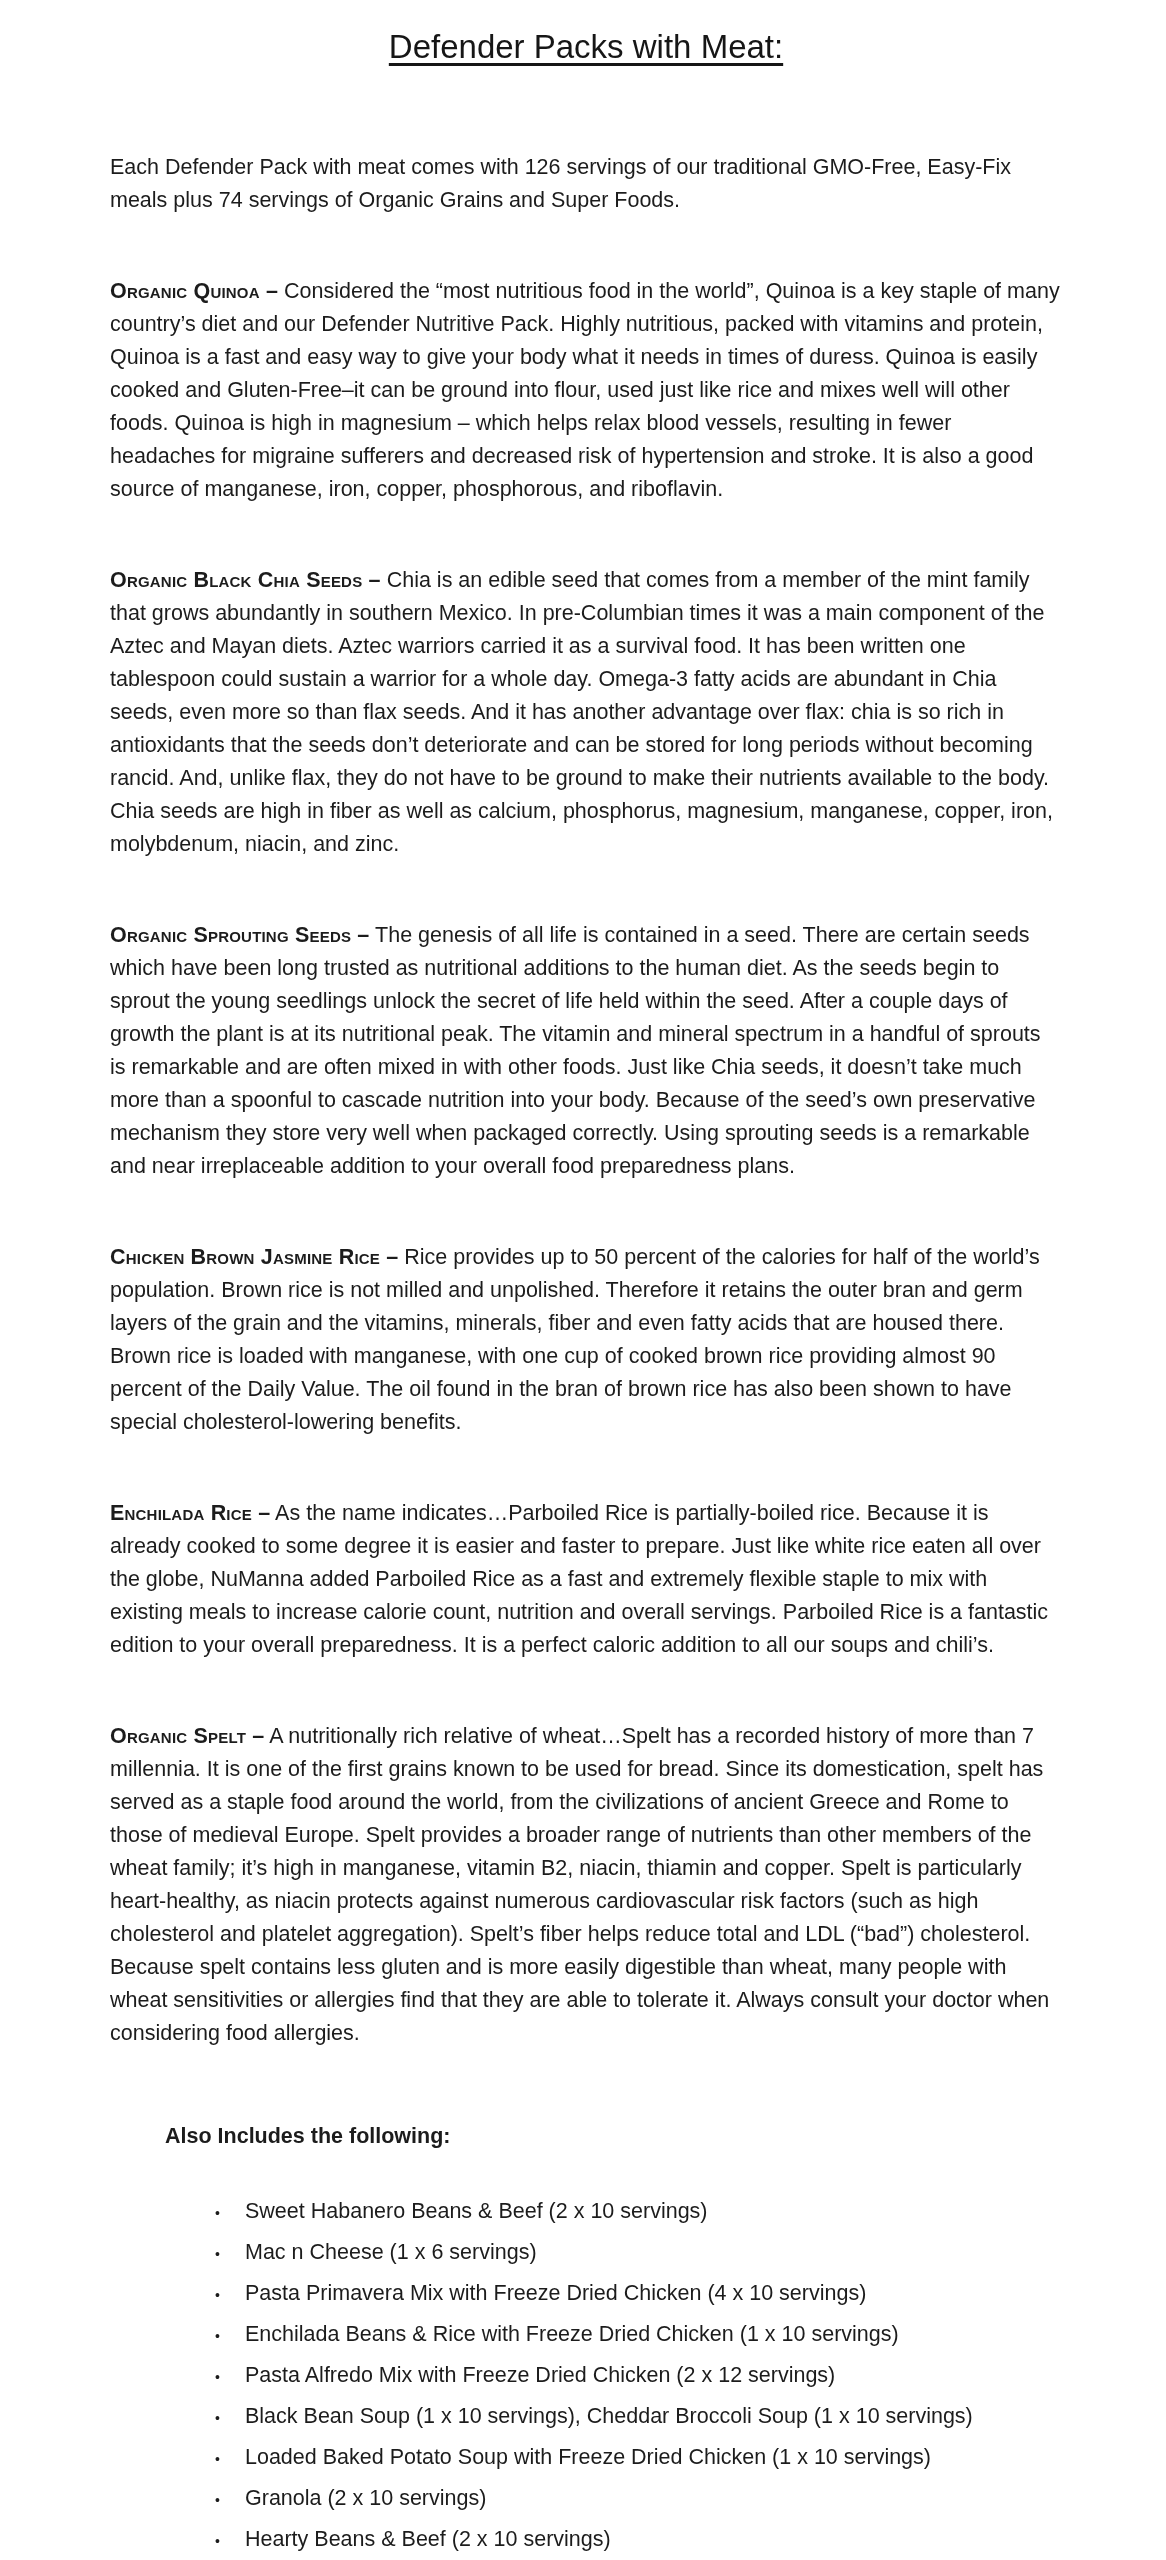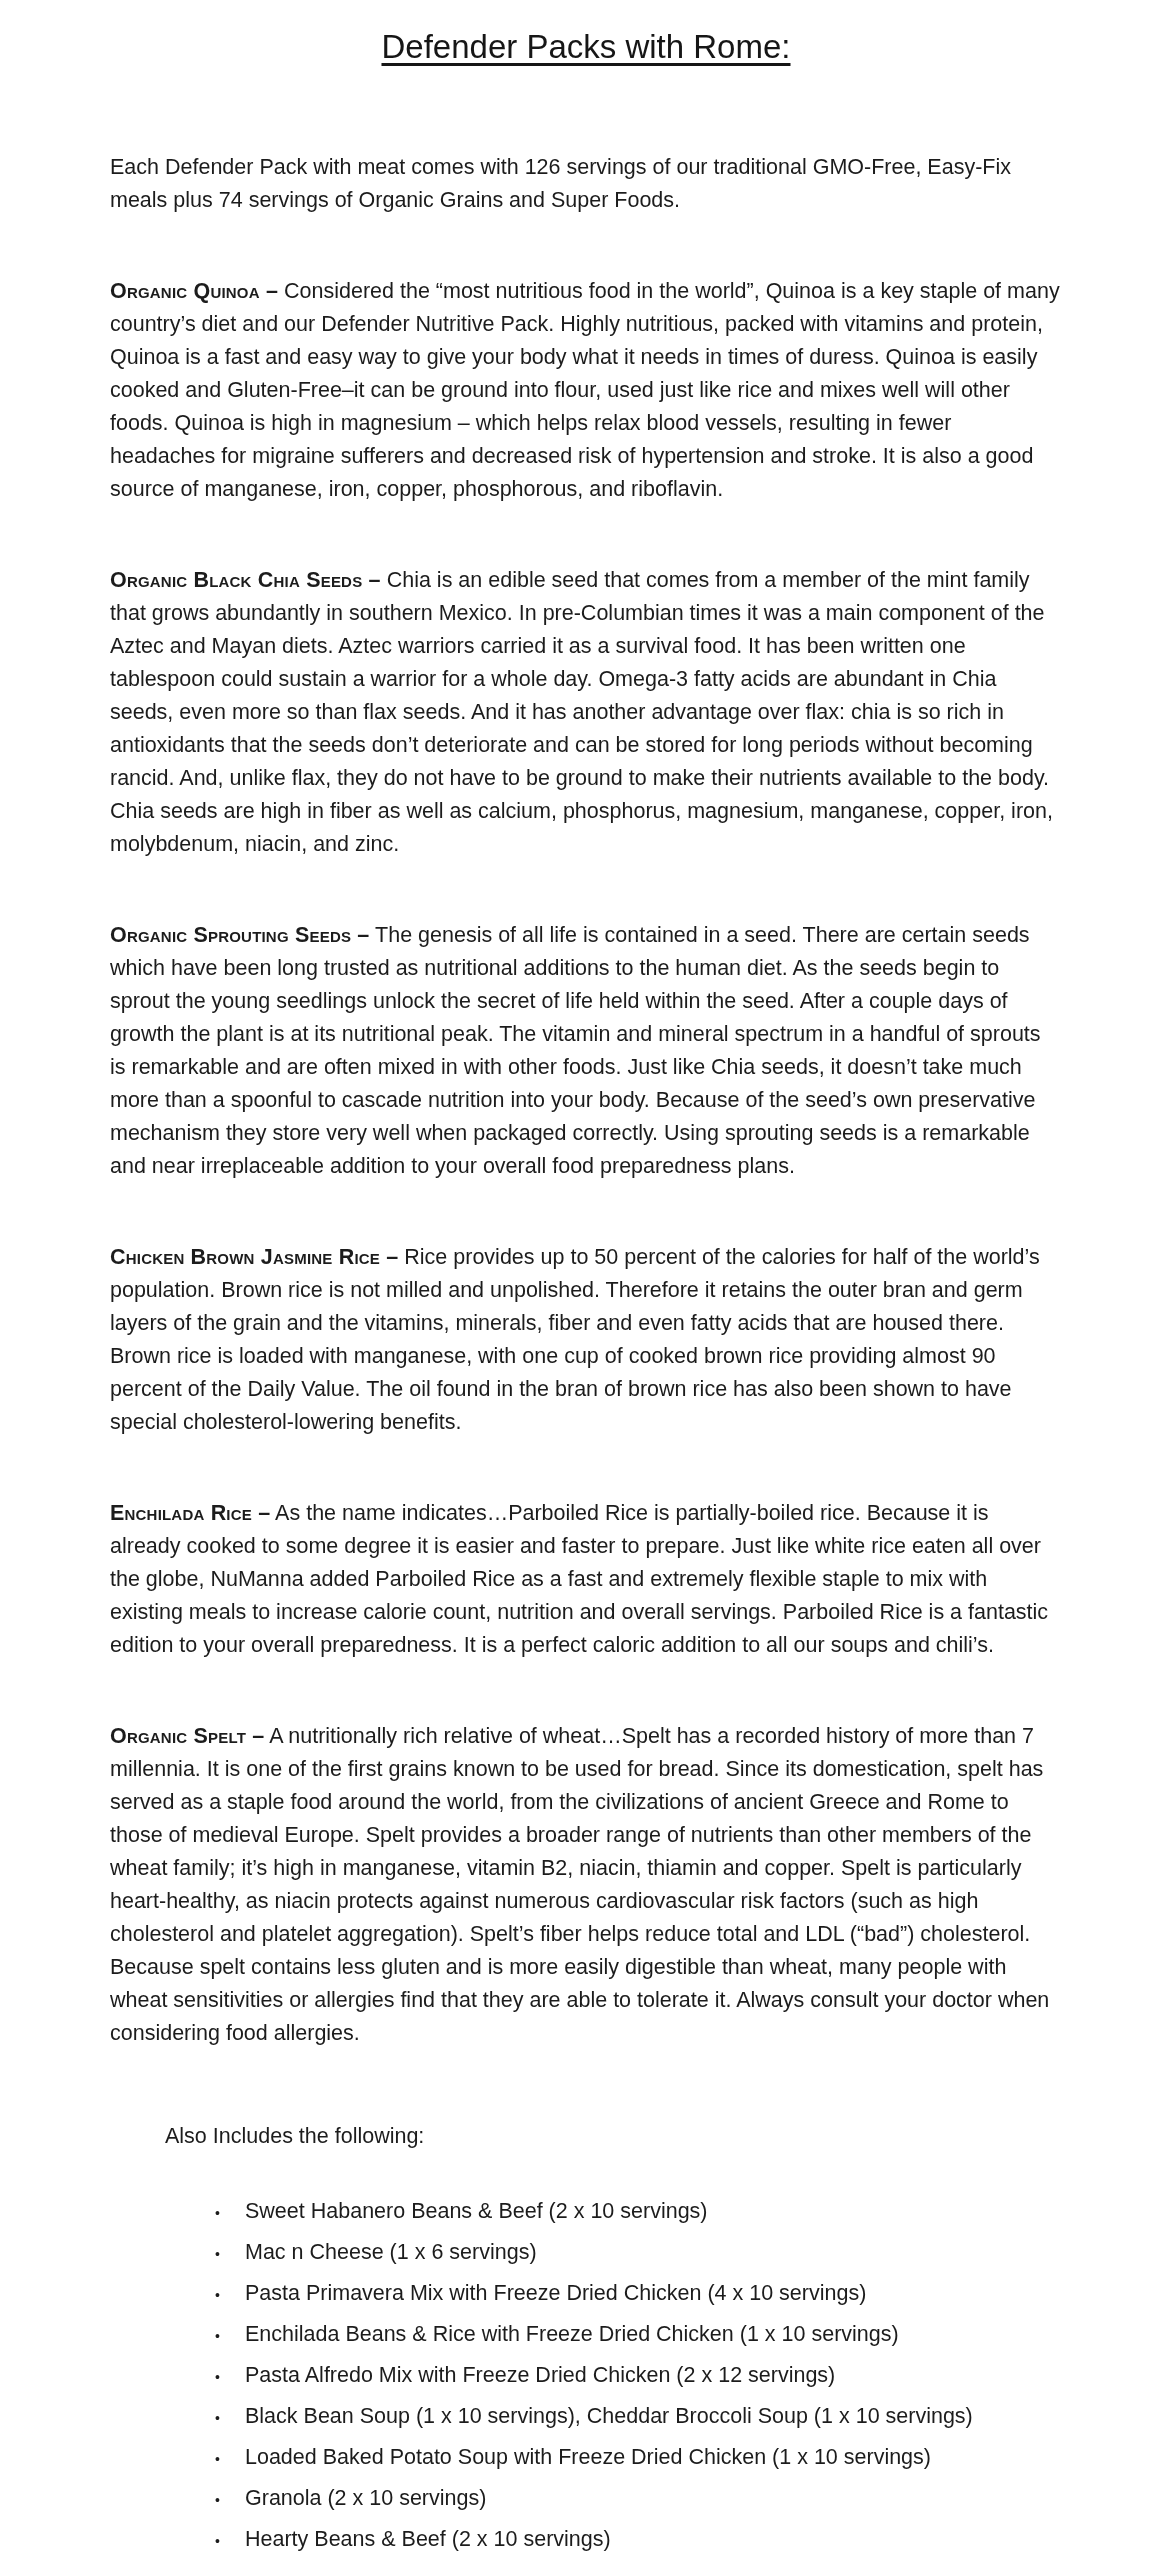--- a/index.html
+++ b/index.html
@@ -43,21 +43,21 @@
   }
   .shead {
     font-weight: 700;
     font-variant: small-caps;
     letter-spacing: 0.2px;
     text-align: right;
   }
   .also {
     margin-top: 70px;
     margin-left: 55px;
-    font-weight: 400;
+    font-weight: 700;
   }
   .bullets {
     list-style: none;
     margin: 42px 0 0 0;
     padding: 0 0 0 105px;
   }
   .bullet-item {
     display: flex;
     align-items: baseline;
     font-size: 21.5px;
@@ -72,21 +72,21 @@
   .bullet-text {
     flex: 1;
   }
 </style>
 </head>
 <body>
 
 <div class="page">
   <div class="content">
 
-    <h1 class="doc-title">Defender Packs with Rome:</h1>
+    <h1 class="doc-title">Defender Packs with Meat:</h1>
 
     <p class="intro">Each Defender Pack with meat comes with 126 servings of our traditional GMO-Free, Easy-Fix meals plus 74 servings of Organic Grains and Super Foods.</p>
 
     <p class="section">
       <span class="shead">Organic Quinoa –</span>
       <span>Considered the “most nutritious food in the world”, Quinoa is a key staple of many country’s diet and our Defender Nutritive Pack. Highly nutritious, packed with vitamins and protein, Quinoa is a fast and easy way to give your body what it needs in times of duress. Quinoa is easily cooked and Gluten-Free–it can be ground into flour, used just like rice and mixes well will other foods. Quinoa is high in magnesium – which helps relax blood vessels, resulting in fewer headaches for migraine sufferers and decreased risk of hypertension and stroke. It is also a good source of manganese, iron, copper, phosphorous, and riboflavin.</span>
     </p>
 
     <p class="section">
       <span class="shead">Organic Black Chia Seeds –</span>

